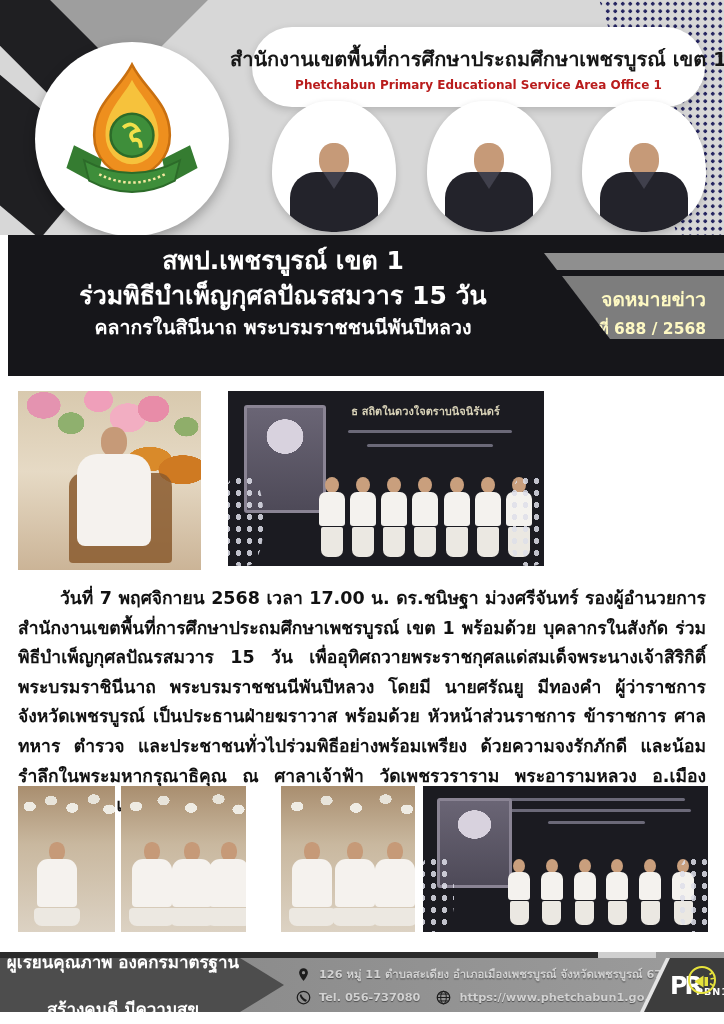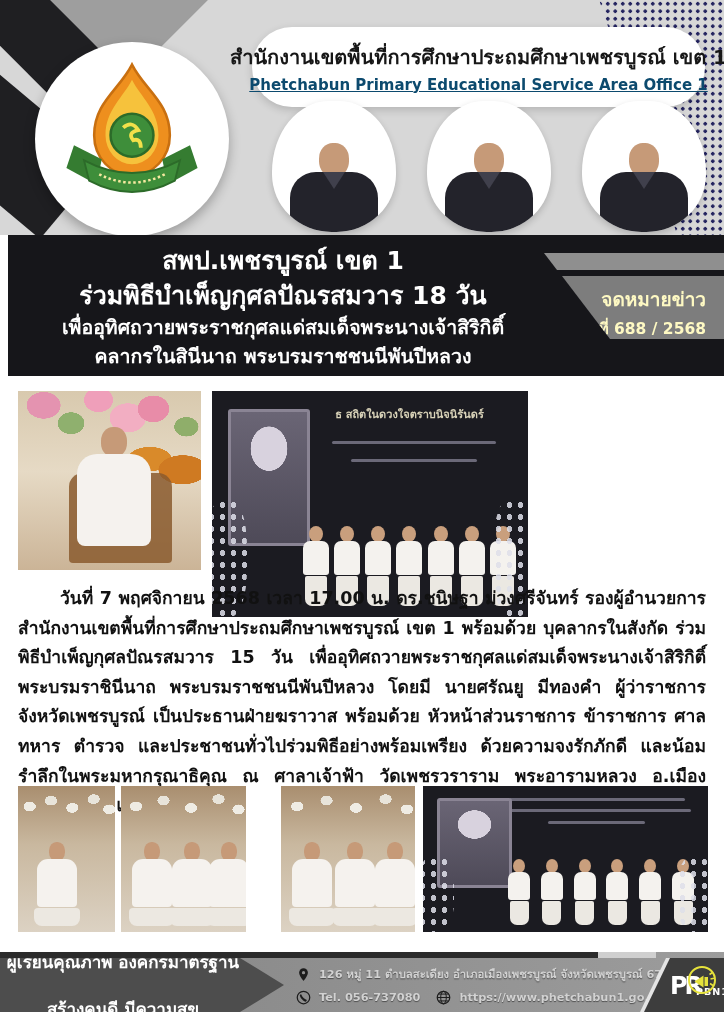--- a/index.html
+++ b/index.html
@@ -16,21 +16,21 @@
           background-image:radial-gradient(#23235f 1.5px, transparent 1.7px);
           background-size:7.5px 7.5px;
           clip-path:polygon(36% 0, 100% 0, 100% 100%, 76% 100%); }
   .logo-badge { position:absolute; left:35px; top:42px; width:194px; height:194px; background:#ffffff;
                 border-radius:50%; box-shadow:0 5px 12px rgba(0,0,0,.28);
                 display:flex; align-items:center; justify-content:center; }
   .title-pill { position:absolute; left:252px; top:27px; width:453px; height:80px; background:#ffffff;
                 border-radius:42px; display:flex; flex-direction:column; align-items:center; justify-content:center;
                 gap:3px; box-shadow:0 3px 8px rgba(0,0,0,.16); }
   .title-th { font-size:20px; font-weight:bold; color:#171717; white-space:nowrap; }
-  .title-en { font-size:15px; font-weight:bold; color:#0c4a6e; white-space:nowrap;text-decoration:underline; }
+  .title-en { font-size:12px; font-weight:bold; color:#b91c1c; white-space:nowrap; }
   .portraits { position:absolute; left:272px; top:101px; width:434px; height:132px;
                display:flex; justify-content:space-between; }
   .blob { width:124px; height:131px; background:#ffffff; position:relative; overflow:hidden;
           border-radius:46% 46% 48% 48% / 54% 54% 44% 44%; box-shadow:0 3px 7px rgba(0,0,0,.18); }
   .suit-fig { position:absolute; bottom:0; left:50%; transform:translateX(-50%);
               display:flex; flex-direction:column; align-items:center; }
   .suit-fig .hd { width:30px; height:34px; background:#c69a78; border-radius:46%; }
   .suit-fig .bd { width:88px; height:60px; background:#23232b; border-radius:26px 26px 0 0;
                   margin-top:-5px; position:relative; }
   .suit-fig .bd::before { content:""; position:absolute; left:50%; top:0; transform:translateX(-50%);
@@ -56,21 +56,21 @@
   .ufig .hd { width:14px; height:16px; border-radius:50%; background:#c99f7d; }
   .ufig .jk { width:26px; height:34px; background:#f4f2ee; border-radius:7px 7px 3px 3px; margin-top:-1px; }
   .ufig .sk { width:22px; height:30px; background:#ebe8e2; border-radius:2px 2px 7px 7px; margin-top:1px; }
   .ufig.sm .hd { width:12px; height:14px; }
   .ufig.sm .jk { width:22px; height:28px; }
   .ufig.sm .sk { width:19px; height:24px; }
   .bar { position:absolute; height:3px; background:#8d8a9e; opacity:.7; border-radius:2px; }
 
   
   #p1 { left:18px;  top:391px; width:183px; height:179px; }
-  #p2 { left:212px; top:391px; width:316px; height:226px; }
+  #p2 { left:228px; top:391px; width:316px; height:175px; }
   #p3 { left:536px; top:391px; width:171px; height:179px; }
 
   .scene-p1 { background:
       radial-gradient(28px 22px at 14% 8%,  #e493b0 60%, transparent 61%),
       radial-gradient(24px 20px at 44% 5%,  #ef9fba 60%, transparent 61%),
       radial-gradient(26px 22px at 74% 10%, #e88ca8 60%, transparent 61%),
       radial-gradient(20px 16px at 92% 20%, #8fae6a 60%, transparent 61%),
       radial-gradient(22px 18px at 29% 18%, #8fb06e 60%, transparent 61%),
       radial-gradient(30px 24px at 60% 15%, #f2aec2 60%, transparent 61%),
       radial-gradient(40px 24px at 90% 44%, #cf7a22 60%, transparent 61%),
@@ -200,22 +200,21 @@
             <div class="hd"></div>
             <div class="bd"></div>
           </div>
       </div>
     </div>
   </div>
 
   <div class="banner">
     <div class="banner-text">
       <div class="bt1">สพป.เพชรบูรณ์ เขต 1</div>
-      <div class="bt2">ร่วมพิธีบำเพ็ญกุศลปัณรสมวาร 18 วัน</div>
-      <div class="bt3">เพื่ออุทิศถวายพระราชกุศลแด่สมเด็จพระนางเจ้าสิริกิติ์</div>
+      <div class="bt2">ร่วมพิธีบำเพ็ญกุศลปัณรสมวาร 15 วัน</div>
       <div class="bt4">คลากรในสินีนาถ พระบรมราชชนนีพันปีหลวง</div>
     </div>
     <div class="gray-strip"></div>
     <div class="issue-badge">
       <div class="badge-l1">จดหมายข่าว</div>
       <div class="badge-l2">ฉบับที่ 688 / 2568</div>
     </div>
   </div>
 
   <div id="p1" class="photo scene-p1">

